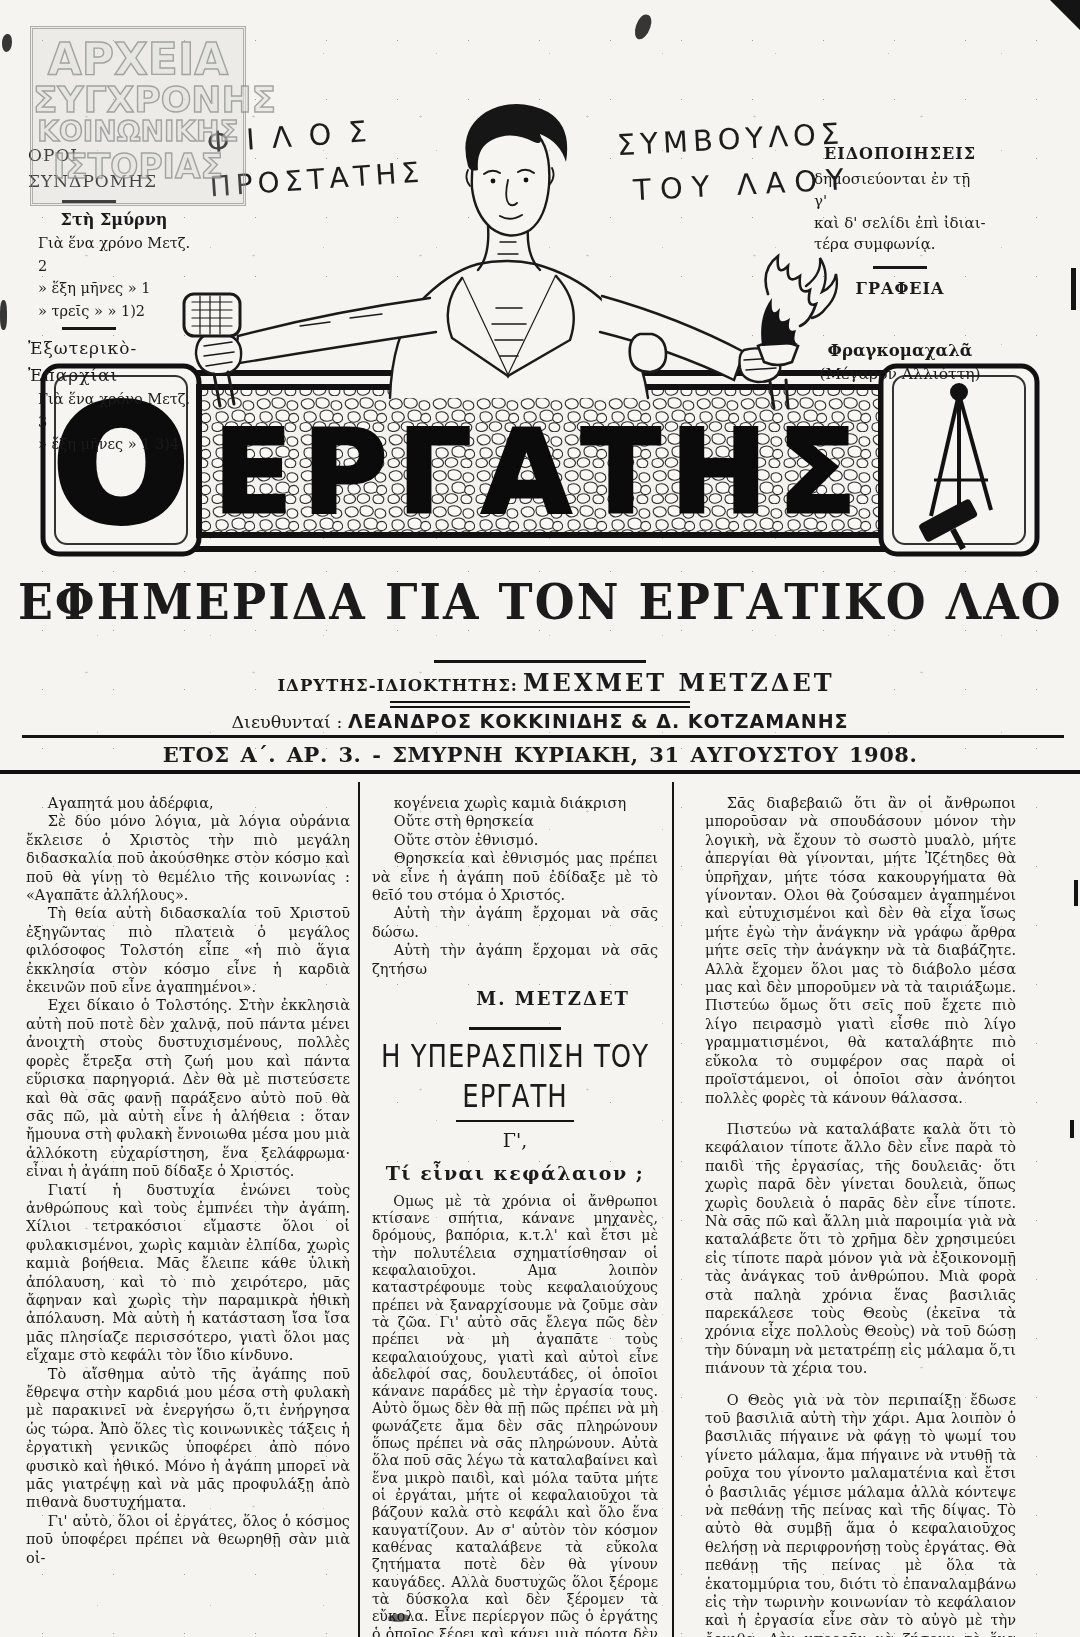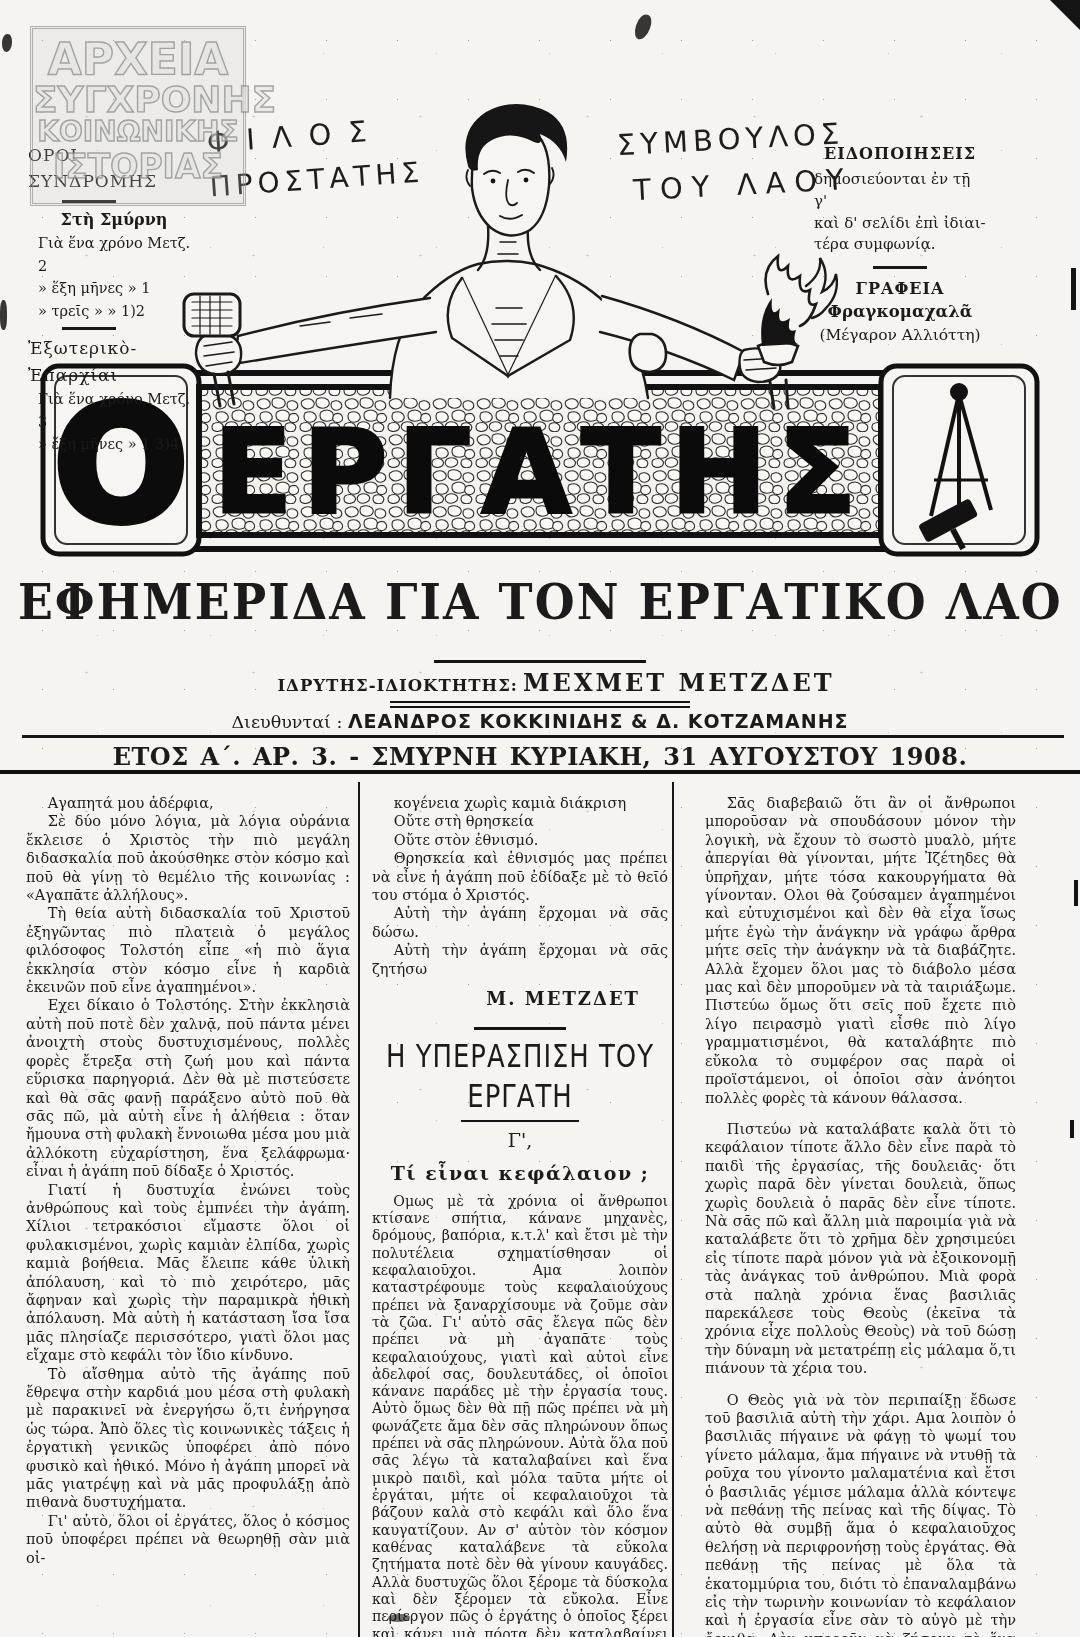--- a/index.html
+++ b/index.html
@@ -32,21 +32,21 @@
   .wm4{font-size:33px;line-height:37px;}
   
   .subs{left:28px;top:142px;width:172px;font-size:14.5px;line-height:1.55;z-index:10;}
   .subs .hd{font-weight:normal;font-size:17px;letter-spacing:1px;}
   .subs .place{font-weight:bold;font-size:16px;text-align:center;}
   .subs .ind{padding-left:10px;}
   .shortrule{height:3px;background:#181818;width:54px;margin:5px 0 5px 34px;}
   .notices{left:814px;top:142px;width:172px;font-size:15px;line-height:1.45;z-index:10;}
   .notices .hd{font-weight:bold;font-size:16px;text-align:center;letter-spacing:1px;margin-bottom:4px;}
   .notices .offices{font-weight:bold;text-align:center;font-size:16px;letter-spacing:1px;}
-  .notices .addr{font-weight:bold;text-align:center;font-size:16.5px;}
+  .notices .addr{font-weight:bold;text-align:center;font-size:16.5px;margin-top:39px;}
   .notices .addr2{text-align:center;font-size:15.5px;}
   .slogan{font-family:"DejaVu Sans",sans-serif;color:#1d1d1d;z-index:10;line-height:1.6;}
   .slogan-left{left:208px;top:112px;transform:rotate(-4deg);}
   .sl1{font-size:29px;letter-spacing:17px;}
   .sl2{font-size:28px;letter-spacing:5px;}
   .slogan-right{left:618px;top:116px;transform:rotate(-3deg);}
   .sr1{font-size:29px;letter-spacing:5px;}
   .sr2{font-size:29px;letter-spacing:9px;padding-left:14px;}
   
   .illu{left:0;top:46px;width:1080px;height:364px;z-index:6;}
@@ -54,28 +54,28 @@
   .subtitle{left:0;top:576px;width:100%;text-align:center;z-index:10;}
   .subtitle span{display:inline-block;font-weight:bold;font-size:44px;letter-spacing:2px;transform:scale(1.04,1.1);}
   .div1{left:50%;top:660px;width:212px;height:3px;background:#141414;transform:translateX(-50%);}
   .founder{left:16px;top:668px;width:100%;text-align:center;z-index:10;}
   .founder .lbl{font-weight:bold;font-size:16.5px;letter-spacing:1px;}
   .founder .nm{font-weight:bold;font-size:24px;letter-spacing:3px;}
   .frule{left:50%;top:701px;width:300px;transform:translateX(-50%);height:7px;border-top:2px solid #141414;border-bottom:2px solid #141414;box-sizing:border-box;}
   .directors{left:0;top:710px;width:100%;text-align:center;z-index:10;font-size:17.5px;}
   .directors .nm{font-family:"DejaVu Sans",sans-serif;font-weight:bold;font-size:19px;letter-spacing:1px;}
   .ruleA{left:22px;top:735px;width:1042px;height:3px;background:#161616;}
-  .dateline{left:0;top:742px;width:100%;text-align:center;font-weight:bold;font-size:24px;letter-spacing:.5px;word-spacing:3px;z-index:10;}
+  .dateline{left:0;top:742px;width:100%;text-align:center;font-weight:bold;font-size:21px;letter-spacing:.5px;word-spacing:3px;z-index:10;}
   .ruleB{left:0;top:770px;width:1080px;height:4px;background:#0e0e0e;}
   
   .body-section{left:22px;top:782px;width:1038px;height:855px;display:flex;overflow:hidden;z-index:10;}
   .col{font-size:14.5px;line-height:1.27;text-align:justify;padding-top:12px;box-sizing:border-box;}
   .col p{margin:0;text-indent:1.5em;}
   .col1{width:336px;padding-right:8px;padding-left:4px;}
-  .col2{width:312px;padding-left:12px;padding-right:4px;}
+  .col2{width:312px;padding-left:12px;padding-right:14px;}
   .col3{width:346px;padding-left:31px;padding-right:4px;}
   .col3 p{margin:0 0 13px;}
   .vrule{width:2px;background:#151515;}
   .sig{ text-align:right;font-weight:bold;font-size:18px;letter-spacing:2px;padding-right:28px;margin-top:10px;}
   .minirule{width:92px;height:3px;background:#141414;margin:16px auto 12px;}
   .minirule2{width:118px;height:2px;background:#141414;margin:10px auto 6px;}
   .art-title{text-align:center;font-family:"DejaVu Sans",sans-serif;font-size:27px;margin-top:4px;text-decoration:underline;}
   .art-title span{display:inline-block;transform:scale(.96,1.18);letter-spacing:1px;}
   .sect-no{text-align:center;font-size:19px;margin:4px 0 2px;}
   .subhead{text-align:center;font-weight:bold;font-size:19px;letter-spacing:1.5px;margin:8px 0 8px;}

